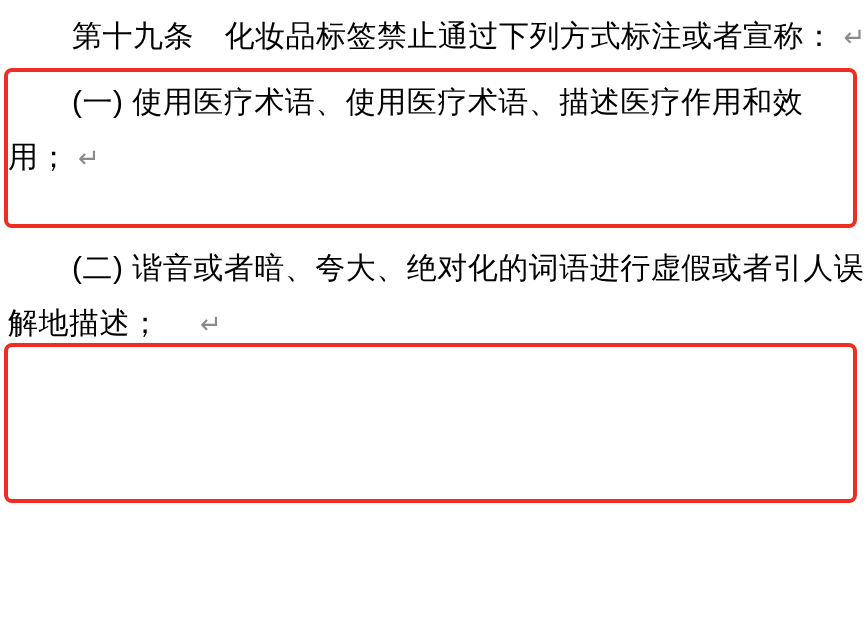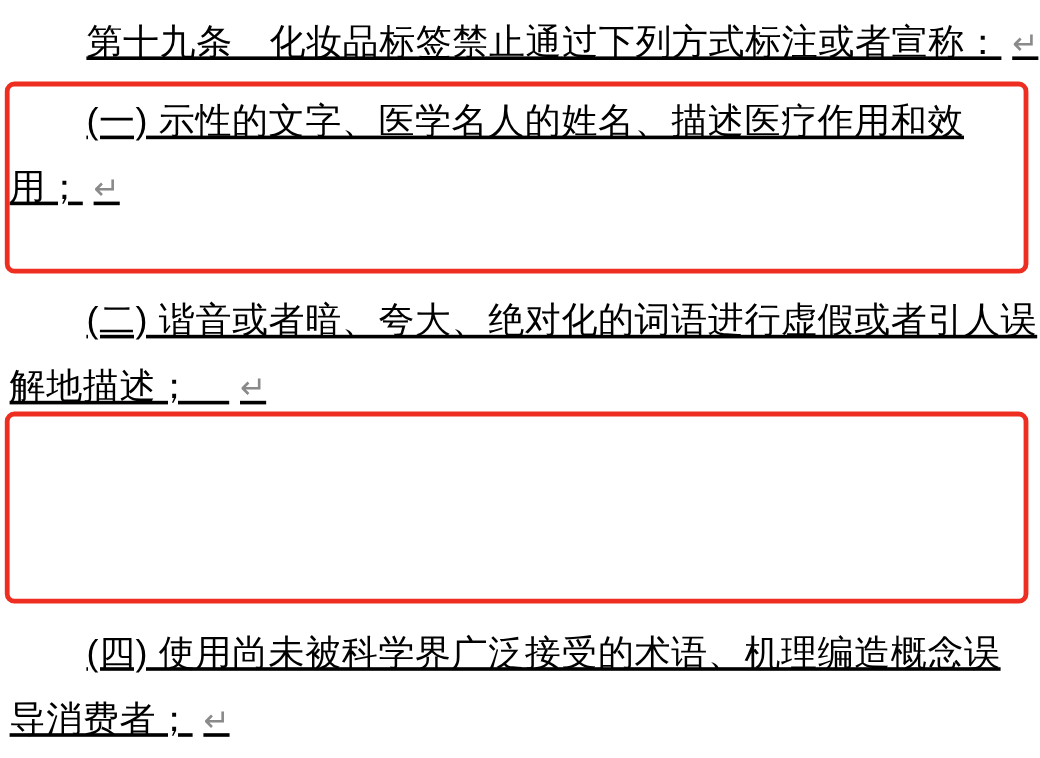--- a/index.html
+++ b/index.html
@@ -12,21 +12,21 @@
     font-family: "Liberation Sans", "DejaVu Sans", sans-serif;
     font-size: 30px;
     color: #000000;
   }
   .content {
     position: absolute;
     left: 0; top: 0; right: 0; bottom: 0;
     padding: 0 8px;
     box-sizing: border-box;
   }
-  .para { position: absolute; left: 8px; right: 8px; text-decoration: underline; }
+  .para { position: absolute; left: 8px; right: 8px; }
   .line {
     height: 55px;
     line-height: 55px;
     white-space: nowrap;
     letter-spacing: 0.5px;
   }
   .line.first { text-indent: 64px; }
   .mark {
     color: #8a8a8a;
     font-size: 26px;
@@ -55,27 +55,23 @@
 </style>
 </head>
 <body>
 
 <div class="page">
   <div class="content">
     <div class="para p0">
         <div class="line first"><span>第十九条　化妆品标签禁止通过下列方式标注或者宣称：</span><span class="mark">↵</span></div>
       </div>
     <div class="para p1">
-        <div class="line first"><span>(一) 示性的文字、医学名人的姓名、描述医疗作用和效</span></div>
+        <div class="line first"><span>(一) 使用医疗术语、使用医疗术语、描述医疗作用和效</span></div>
         <div class="line"><span>用；</span><span class="mark">↵</span></div>
       </div>
     <div class="para p2">
         <div class="line first"><span>(二) 谐音或者暗、夸大、绝对化的词语进行虚假或者引人误</span></div>
         <div class="line"><span>解地描述；　</span><span class="mark">↵</span></div>
-      </div>
-    <div class="para p4">
-        <div class="line first"><span>(四) 使用尚未被科学界广泛接受的术语、机理编造概念误</span></div>
-        <div class="line"><span>导消费者；</span><span class="mark">↵</span></div>
       </div>
   </div>
   <div class="hl-box box1"></div>
   <div class="hl-box box2"></div>
 </div>
 
 </body></html>

